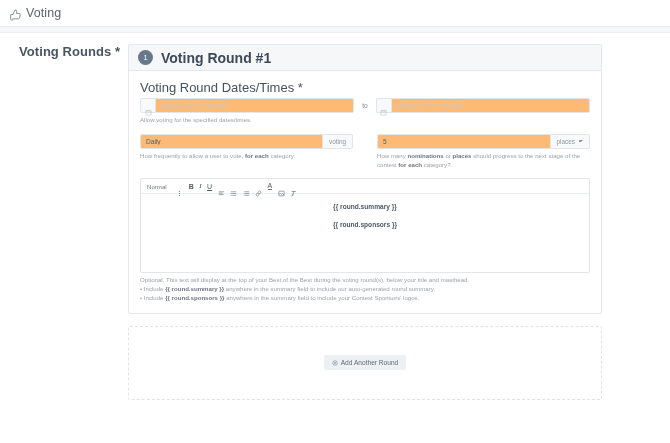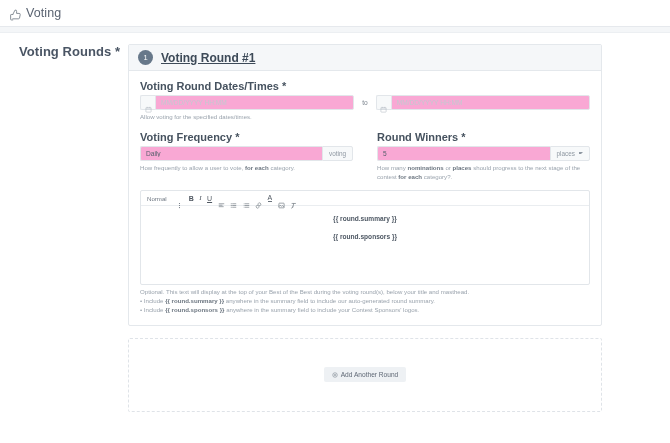--- a/index.html
+++ b/index.html
@@ -83,32 +83,31 @@
     background: #67788a;
     color: #fff;
     font-size: 7.5px;
     display: flex;
     align-items: center;
     justify-content: center;
     margin-right: 8px;
     flex: 0 0 15px;
   }
   .round-title {
-    font-size: 12px;
+    font-size: 14px;
     font-weight: bold;
     color: #3d4a58;
-    text-decoration: underline;
   }
   .round-panel-body { padding: 9px 11px 10px 11px; }
 
   .field-block { margin-bottom: 9px; }
   .field-block:last-child { margin-bottom: 0; }
   .field-label {
-    font-size: 11px;
-    font-weight: bold;
+    font-size: 13px;
+    font-weight: normal;
     color: #46525f;
     margin-bottom: 3px;
     display: block;
   }
   .help-text {
     font-size: 6.1px;
     color: #9aa3ad;
     line-height: 1.45;
     margin-top: 3px;
   }
@@ -128,21 +127,21 @@
     background: #f7f9fa;
     border-radius: 2px 0 0 2px;
     display: flex;
     align-items: center;
     justify-content: center;
   }
   .cal-icon { width: 7px; height: 7px; display: block; color: #b9c0c8; }
   .txt-input {
     flex: 1 1 auto;
     border: 1px solid #e2e6ea;
-    background: #f9a8d4;
+    background: #fdba74;
     font-size: 6.6px;
     color: #555f6b;
     padding: 0 5px;
     font-family: "Liberation Sans", sans-serif;
     outline: none;
     min-width: 0;
   }
   .txt-input.with-addon-left { border-radius: 0 2px 2px 0; }
   .txt-input.left-rounded { border-radius: 2px 0 0 2px; border-right: none; }
   .txt-input::placeholder { color: #c3c9d0; }
@@ -312,40 +311,32 @@
                 </div>
                 <input class="txt-input with-addon-left" type="text" placeholder="MM/DD/YYYY HH:MM" style="">
               </div>
             </div>
             <div class="help-text">Allow voting for the specified dates/times.</div>
           </div>
 
           <div class="field-block two-col">
 
             <div>
-              <label class="field-label">
-                <span>Voting Frequency</span>
-                <span>*</span>
-              </label>
               <div class="input-group">
                 <input class="txt-input left-rounded" type="text" value="Daily" style="">
                 <div class="input-suffix">
                   <span>voting</span>
                 </div>
               </div>
               <div class="help-text">
                 <span>How frequently to allow a user to vote, </span><b>for each</b><span> category.</span>
               </div>
             </div>
 
             <div>
-              <label class="field-label">
-                <span>Round Winners</span>
-                <span>*</span>
-              </label>
               <div class="input-group">
                 <input class="txt-input left-rounded" type="text" value="5" style="">
                 <div class="input-suffix">
                   <span>places</span>
                   <span class="caret"></span>
                 </div>
               </div>
               <div class="help-text">
                 <span>How many </span><b>nominations</b><span> or </span><b>places</b><span> should progress to the next stage of the contest </span><b>for each</b><span> category?.</span>
               </div>

